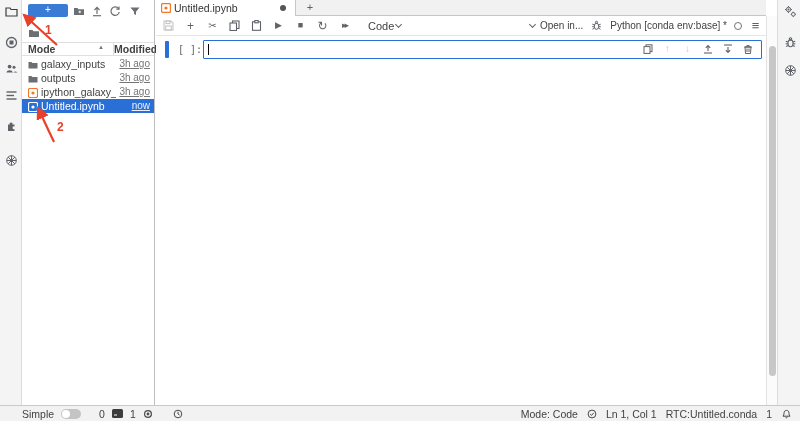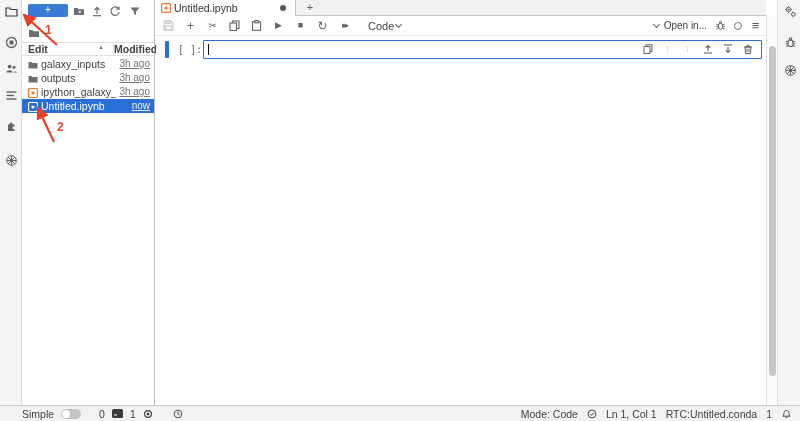--- a/index.html
+++ b/index.html
@@ -176,21 +176,21 @@
             <path d="M1.5 2.5h9L7 6.8V10L5 9V6.8z" fill="#6b6f73"></path>
           </svg>
       </div>
     </div>
     <div id="breadcrumb">
       <svg viewBox="0 0 12 12" width="12" height="12">
           <path d="M1 3h3.5l1 1.2H11V10H1z" fill="#6b6f73"></path>
         </svg>
     </div>
     <div id="fb-header">
-      <span id="col-name">Edit</span>
+      <span id="col-name">Mode</span>
       <span id="sort-caret">▲</span>
       <span id="col-modified">Modified</span>
     </div>
 
     <div class="frow" style="top:57px">
       <span class="ficon">
         <svg viewBox="0 0 10 10" width="10" height="10">
             <path d="M0.5 2h3l.8 1h5.2v5.5H.5z" fill="#6b6f73"></path>
           </svg></span>
       <span class="fname">galaxy_inputs</span>
@@ -278,20 +278,21 @@
               <ellipse cx="5.5" cy="6.3" rx="2.2" ry="3.1"></ellipse>
               <circle cx="5.5" cy="2.4" r="1.1"></circle>
               <line x1="3.3" y1="5" x2="1.3" y2="4.2"></line>
               <line x1="3.3" y1="6.7" x2="1.2" y2="6.7"></line>
               <line x1="3.4" y1="8.2" x2="1.5" y2="9.2"></line>
               <line x1="7.7" y1="5" x2="9.7" y2="4.2"></line>
               <line x1="7.7" y1="6.7" x2="9.8" y2="6.7"></line>
               <line x1="7.6" y1="8.2" x2="9.5" y2="9.2"></line>
             </svg>
         </span>
+        <span class="small-text">Python [conda env:base] *</span>
         <span id="kernel-circle"></span>
         <span class="ntb-icon" style="font-size:13px">≡</span>
       </div>
     </div>
 
     <div id="cell">
       <div id="cell-collapser"></div>
       <div id="cell-prompt">[ ]:</div>
       <div id="cell-editor">
         <div id="cell-cursor"></div>

